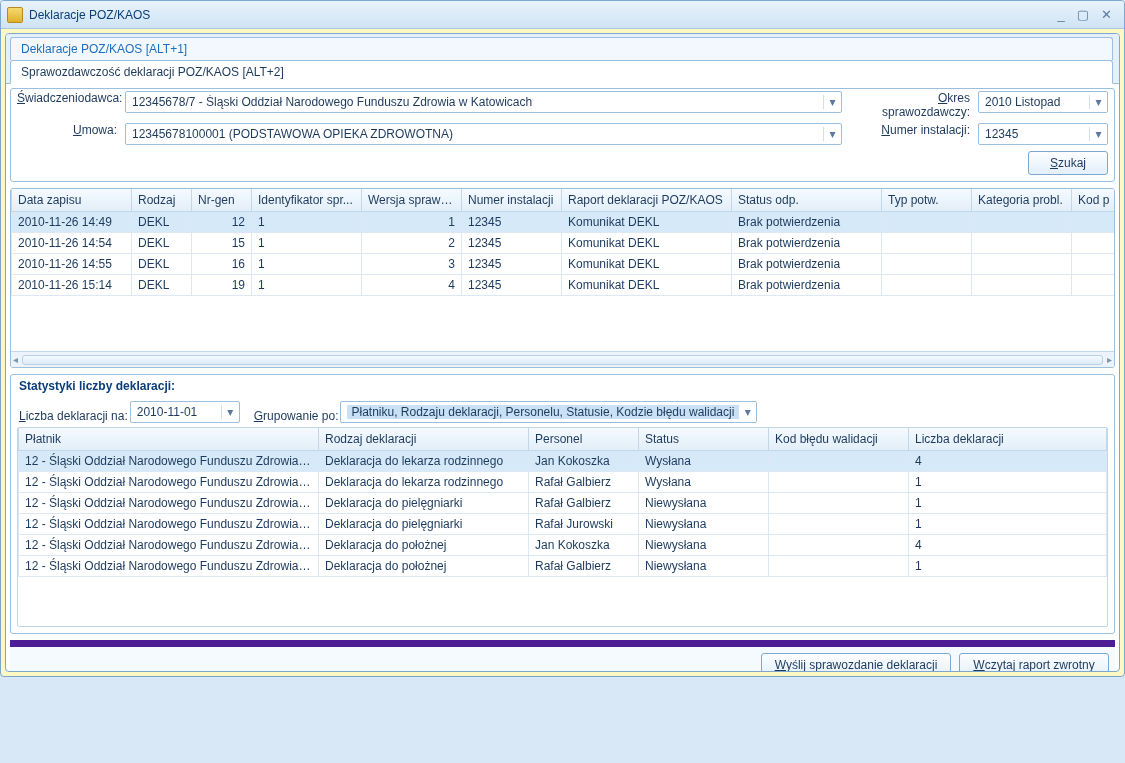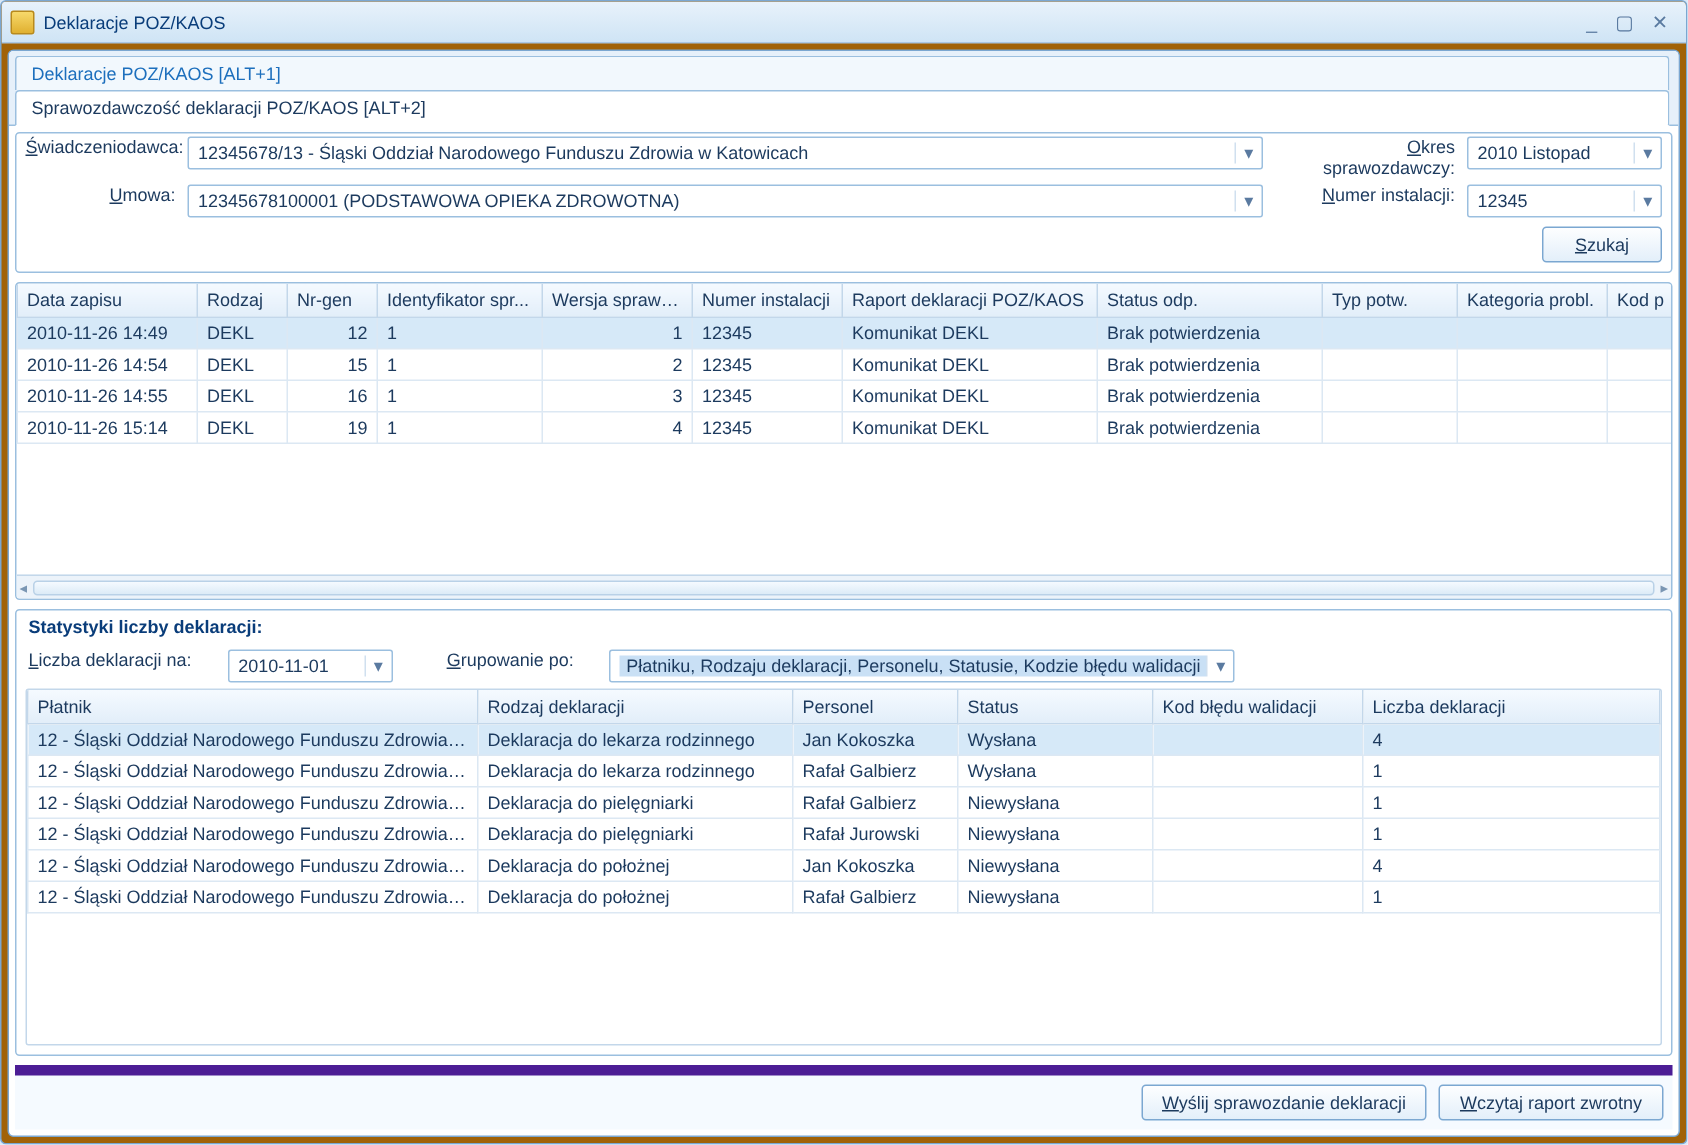--- a/index.html
+++ b/index.html
@@ -5,23 +5,23 @@
   * { box-sizing: border-box; }
   html, body {
     margin: 0; padding: 0;
     font-family: "Segoe UI", Tahoma, Arial, sans-serif;
     font-size: 12px;
     background: #d8e8f7;
     color: #1c3a5e;
   }
   .window {
     width: 1125px;
-    height: 763px;
+    height: 677px;
     margin: 0 auto;
-    background: #a16207;
+    background: #fef9c3;
     border: 1px solid #7ba7d1;
     border-radius: 4px;
     display: flex;
     flex-direction: column;
     overflow: hidden;
   }
   .titlebar {
     height: 28px;
     background: linear-gradient(#e8f2fb, #cfe4f5);
     border-bottom: 1px solid #a9c6e2;
@@ -205,22 +205,22 @@
     border-radius: 3px;
   }
   .stats-panel {
     flex: 1 1 auto;
     display: flex;
     flex-direction: column;
     min-height: 260px;
   }
   .stats-controls {
     display: flex;
-    align-items: flex-start;
-    gap: 24px;
+    align-items: flex-end;
+    gap: 2px;
     padding: 4px 2px;
   }
   .date-input {
     display: flex;
     align-items: center;
     border: 1px solid #9bbfdf;
     height: 22px;
     border-radius: 2px;
     padding: 0 0 0 6px;
     width: 110px;
@@ -279,21 +279,21 @@
 
     <div class="content">
 
       <div class="panel">
 
         <div class="criteria-row">
           <div class="criteria-label">
             <span class="u">Ś</span><span>wiadczeniodawca:</span>
           </div>
           <div class="dropdown" style="flex:1">
-            <div class="dd-text">12345678/13 - Śląski Oddział Narodowego Funduszu Zdrowia w Katowicach</div>
+            <div class="dd-text">12345678/7 - Śląski Oddział Narodowego Funduszu Zdrowia w Katowicach</div>
             <div class="dd-arrow">▾</div>
           </div>
           <div class="criteria-label right">
             <span class="u">O</span><span>kres sprawozdawczy:</span>
           </div>
           <div class="dropdown" style="width:130px">
             <div class="dd-text">2010 Listopad</div>
             <div class="dd-arrow">▾</div>
           </div>
         </div>

